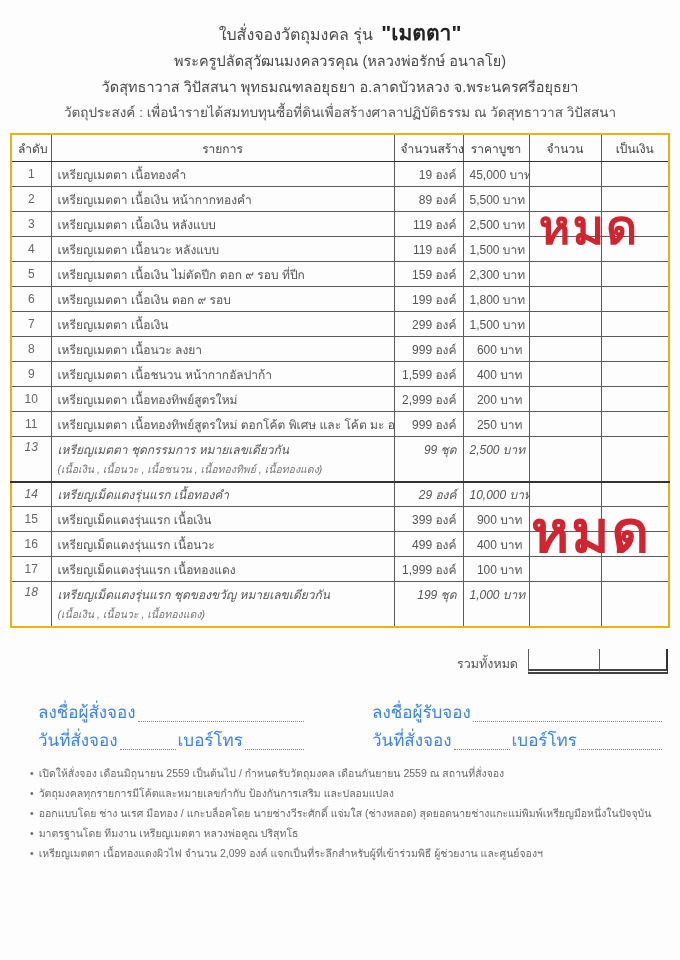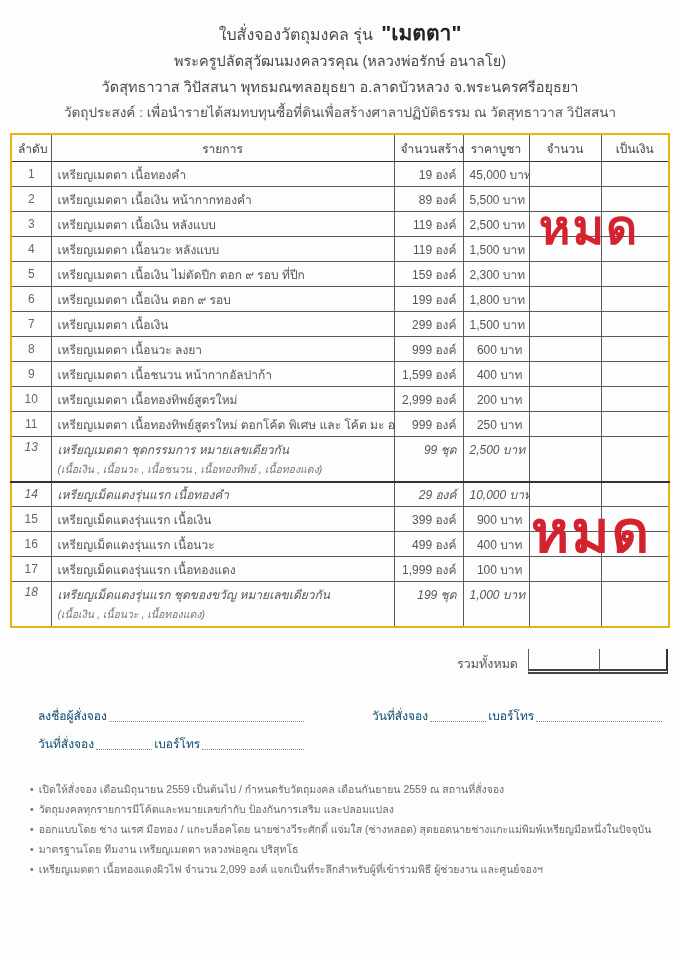--- a/index.html
+++ b/index.html
@@ -47,29 +47,29 @@
   .total-cell.a{left:518px;width:72px;border-left:1px solid #5c5c5c;border-right:1px solid #5c5c5c;}
   .total-cell.b{left:590px;width:68px;border-right:2px solid #333;}
   
   .stamp{
     position:absolute;font-weight:bold;color:#d2232e;line-height:1;
     text-align:center;letter-spacing:2px;margin-top:41px;
   }
   .stamp1{left:524px;top:163px;width:130px;font-size:48px;}
   .stamp2{left:516px;top:462px;width:150px;font-size:58px;}
   
-  .sig-col{position:absolute;top:702px;font-size:12px;color:#0c4a6e;}
+  .sig-col{position:absolute;top:702px;font-size:17px;color:#3b82f6;}
   .sig-left{left:38px;width:268px;}
   .sig-right{left:372px;width:292px;}
   .sig-row{display:flex;align-items:flex-end;height:24px;margin-bottom:4px;}
   .sig-row .lbl{white-space:nowrap;padding-bottom:1px;}
   .dots{flex:1;border-bottom:1.5px dotted #8a8a8a;margin:0 2px 4px 2px;}
   .dots-sm{flex:0 0 56px;border-bottom:1.5px dotted #8a8a8a;margin:0 2px 4px 2px;}
   
-  .notes{position:absolute;top:783px;left:30px;width:628px;}
+  .notes{position:absolute;top:767px;left:30px;width:628px;}
   .note{font-size:10.5px;color:#6a6a6a;line-height:13px;margin-bottom:7px;white-space:nowrap;}
   .note .b{color:#6a6a6a;margin-right:5px;}
 </style>
 </head>
 <body>
 
 <div class="sheet">
 
   <div class="hline title">
     <span>ใบสั่งจองวัตถุมงคล  รุ่น</span>
@@ -254,20 +254,24 @@
     </div>
     <div class="sig-row">
       <span class="lbl">วันที่สั่งจอง</span>
       <span class="dots-sm"></span>
       <span class="lbl">เบอร์โทร</span>
       <span class="dots"></span>
     </div>
   </div>
   <div class="sig-col sig-right">
     <div class="sig-row">
+      <span class="lbl">ลงชื่อผู้รับจอง</span>
+      <span class="dots"></span>
+    </div>
+    <div class="sig-row">
       <span class="lbl">วันที่สั่งจอง</span>
       <span class="dots-sm"></span>
       <span class="lbl">เบอร์โทร</span>
       <span class="dots"></span>
     </div>
   </div>
 
   <div class="notes" id="notes">
       <div class="note"><span class="b">•</span><span>เปิดให้สั่งจอง เดือนมิถุนายน 2559 เป็นต้นไป / กำหนดรับวัตถุมงคล เดือนกันยายน 2559 ณ สถานที่สั่งจอง</span></div>
       <div class="note"><span class="b">•</span><span>วัตถุมงคลทุกรายการมีโค้ตและหมายเลขกำกับ ป้องกันการเสริม และปลอมแปลง</span></div>

